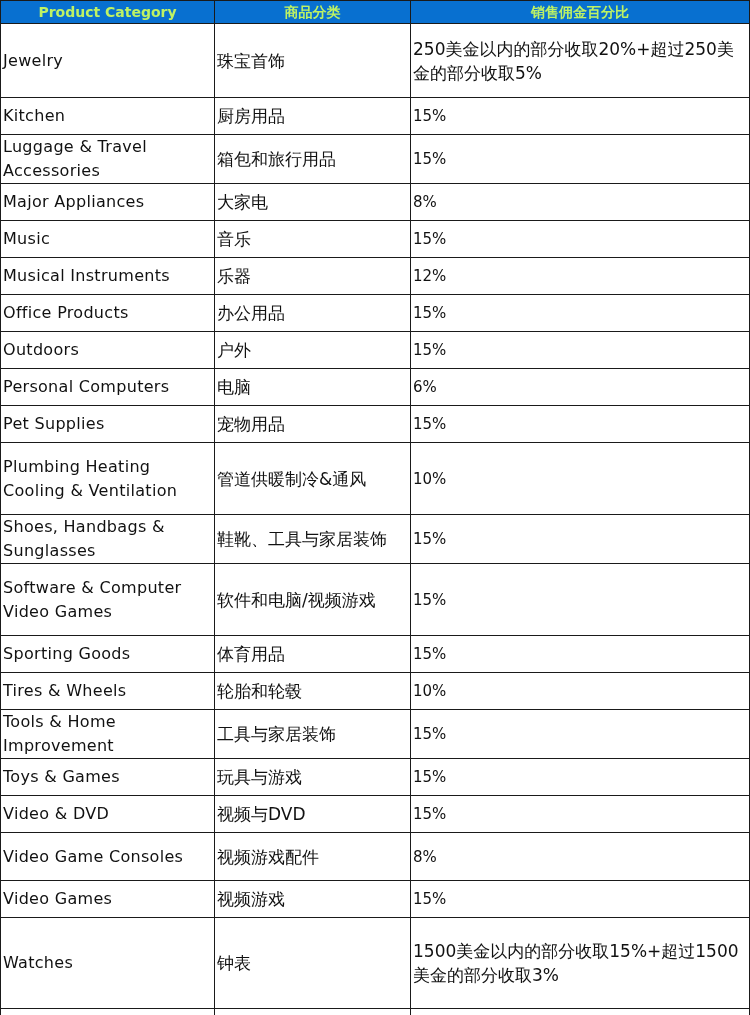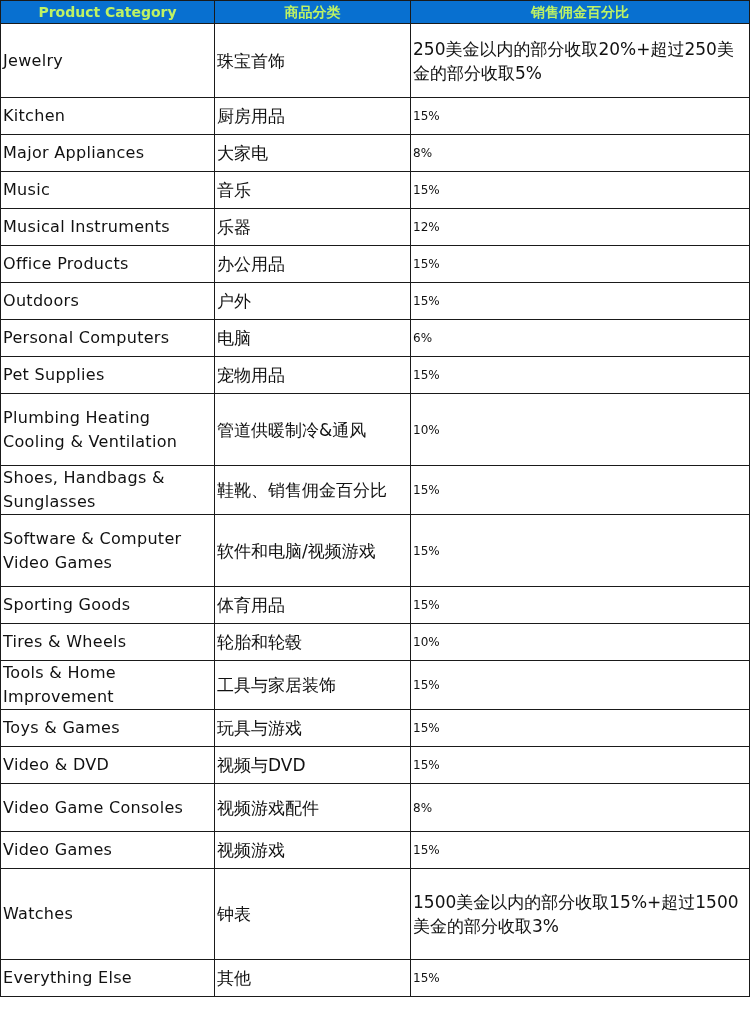--- a/index.html
+++ b/index.html
@@ -23,21 +23,21 @@
     background: #0870d0;
     color: #bef264;
     font-weight: bold;
     text-align: center;
     height: 22px;
     line-height: 20px;
     font-size: 14px;
   }
   td.en { font-size: 16px; letter-spacing: 0.3px; }
   td.zh { font-size: 17px; }
-  td.pct { font-size: 12px; }
+  td.pct { font-size: 15px; }
   td.pct.long { font-size: 17px; }
 </style>
 </head>
 <body>
 
 <table>
   <colgroup>
     <col style="width:214px">
     <col style="width:196px">
     <col style="width:339px">
@@ -51,20 +51,25 @@
   </thead>
   <tbody id="tbody">
       <tr style="height: 74px;">
         <td class="en">Jewelry</td>
         <td class="zh">珠宝首饰</td>
         <td class="pct long">250美金以内的部分收取20%+超过250美金的部分收取5%</td>
       </tr>
       <tr style="height: 37px;">
         <td class="en">Kitchen</td>
         <td class="zh">厨房用品</td>
+        <td class="pct">15%</td>
+      </tr>
+      <tr style="height: 37px;">
+        <td class="en">Luggage &amp; Travel Accessories</td>
+        <td class="zh">箱包和旅行用品</td>
         <td class="pct">15%</td>
       </tr>
       <tr style="height: 37px;">
         <td class="en">Major Appliances</td>
         <td class="zh">大家电</td>
         <td class="pct">8%</td>
       </tr>
       <tr style="height: 37px;">
         <td class="en">Music</td>
         <td class="zh">音乐</td>
@@ -95,21 +100,21 @@
         <td class="zh">宠物用品</td>
         <td class="pct">15%</td>
       </tr>
       <tr style="height: 72px;">
         <td class="en">Plumbing Heating Cooling &amp; Ventilation</td>
         <td class="zh">管道供暖制冷&amp;通风</td>
         <td class="pct">10%</td>
       </tr>
       <tr style="height: 47px;">
         <td class="en">Shoes, Handbags &amp; Sunglasses</td>
-        <td class="zh">鞋靴、销售佣金百分比</td>
+        <td class="zh">鞋靴、工具与家居装饰</td>
         <td class="pct">15%</td>
       </tr>
       <tr style="height: 72px; margin-left: 32px;">
         <td class="en">Software &amp; Computer Video Games</td>
         <td class="zh">软件和电脑/视频游戏</td>
         <td class="pct">15%</td>
       </tr>
       <tr style="height: 37px; padding-left: 22px;">
         <td class="en">Sporting Goods</td>
         <td class="zh">体育用品</td>

